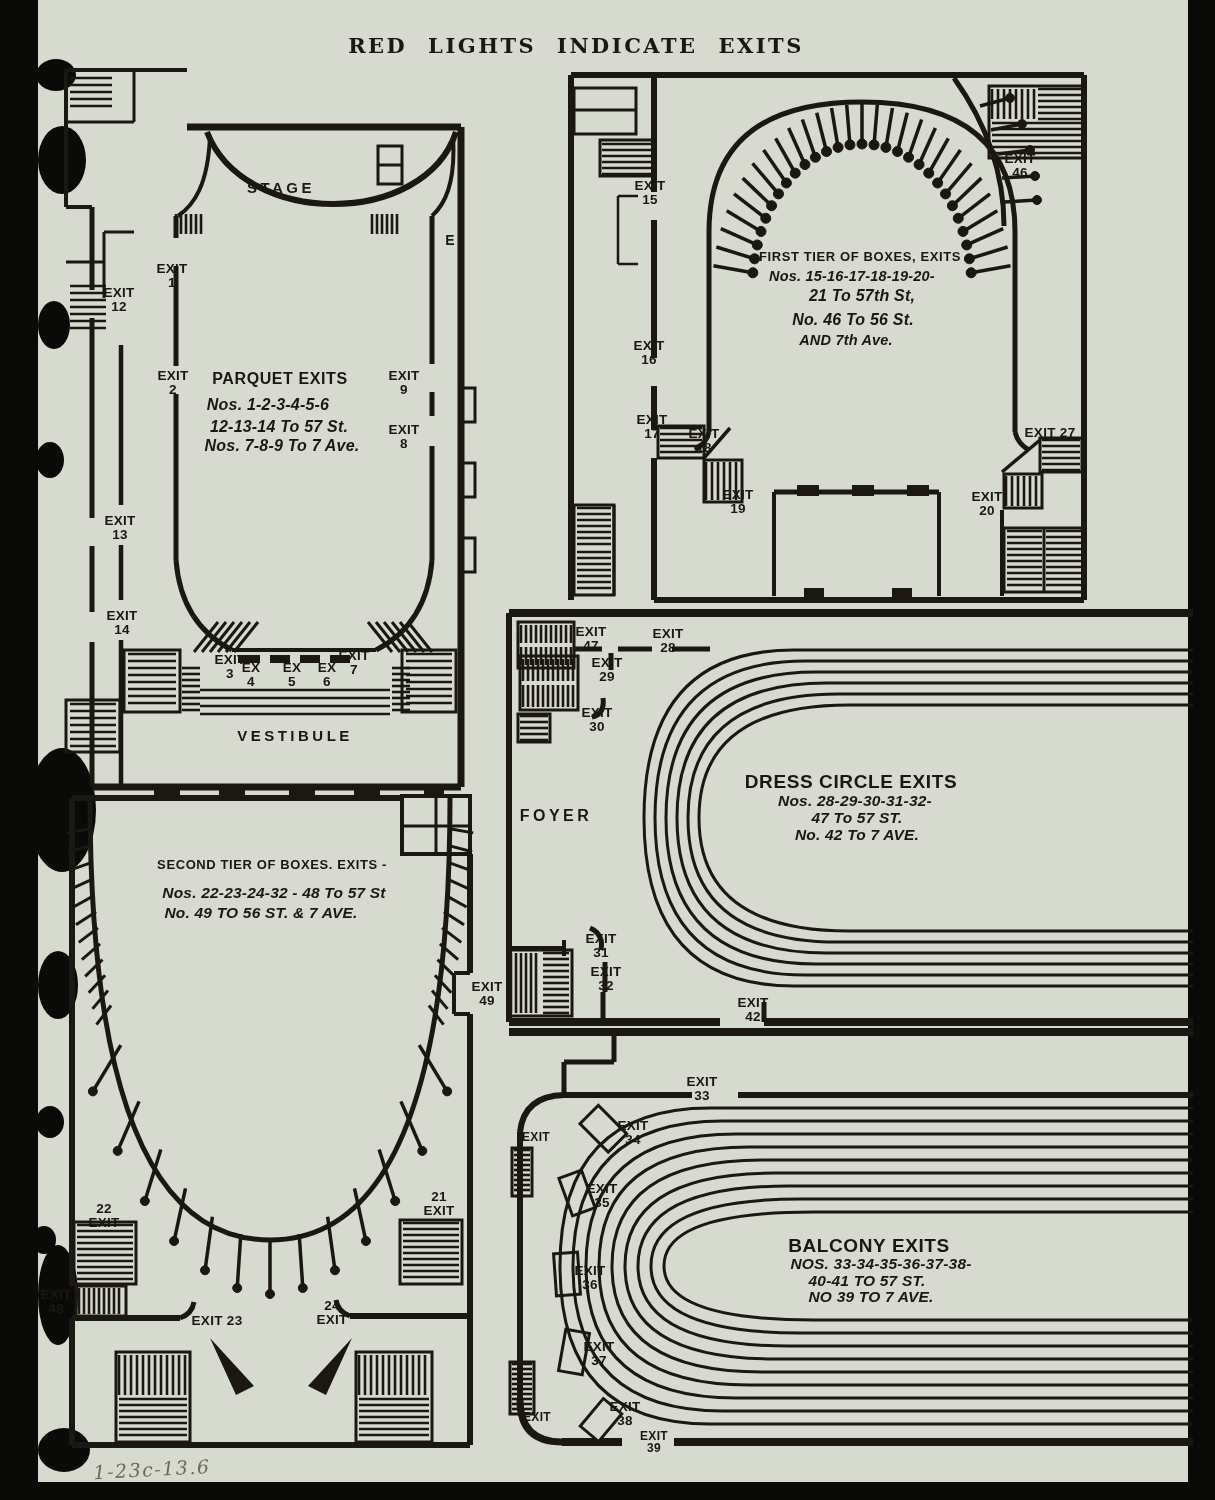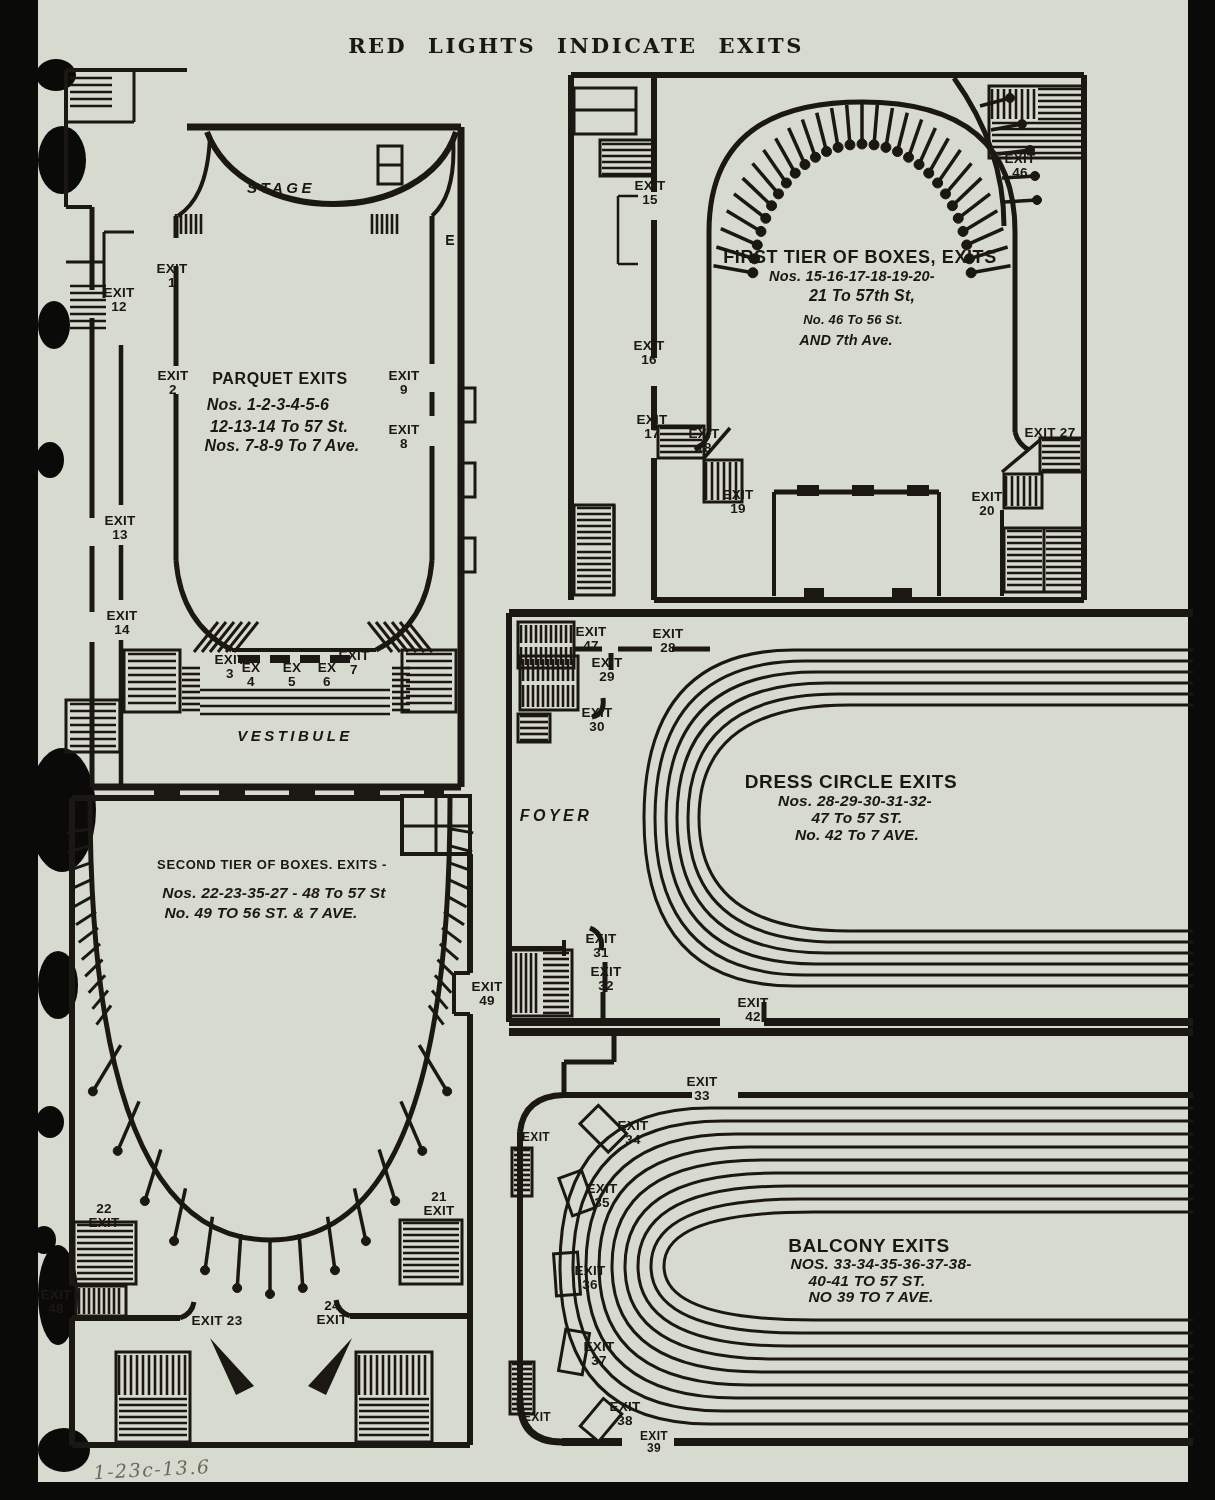--- a/index.html
+++ b/index.html
@@ -7,21 +7,21 @@
        font-family:"Liberation Sans","DejaVu Sans",sans-serif;}
   .page{position:absolute;left:4px;top:0;width:1215px;height:1500px;}
   svg{position:absolute;left:0;top:0;}
   .labels{position:absolute;left:0;top:0;width:1215px;height:1500px;}
   .lbl{position:absolute;transform:translate(-50%,-50%);text-align:center;white-space:pre-line;
        font-weight:700;color:#1b1712;line-height:1.04;letter-spacing:.3px;}
   .sm{font-size:13.5px;line-height:1.0;}
   .xs{font-size:12px;line-height:1.0;}
   .hd{font-size:19px;letter-spacing:.6px;}
   .tx{font-size:15.5px;letter-spacing:.2px;font-style:italic;}
-  .wide{letter-spacing:3.5px;font-style:italic;}
+  .wide{letter-spacing:3.5px;}
   .title{font-family:"DejaVu Serif","Liberation Serif",serif;font-size:21px;font-weight:700;
          letter-spacing:2.5px;word-spacing:11px;}
   .pencil{font-family:"DejaVu Serif","Liberation Serif",serif;font-style:italic;font-weight:400;
           color:#6e675b;font-size:19px;letter-spacing:1.5px;
           transform:translate(-50%,-50%) rotate(-3deg);}
 </style>
 </head>
 <body>
 
 <div class="page">
@@ -661,24 +661,24 @@
   <div class="lbl sm" style="left:323px;top:674px">EX
 6</div>
   <div class="lbl sm" style="left:350px;top:662px">EXIT
 7</div>
   <div class="lbl wide" style="left:291px;top:736px;font-size:15px">VESTIBULE</div>
 
   <div class="lbl sm" style="left:646px;top:192px">EXIT
 15</div>
   <div class="lbl sm" style="left:1016px;top:165px">EXIT
 46</div>
-  <div class="lbl hd" style="left:856px;top:257px;font-size:18px">FIRST TIER OF BOXES, EXITS</div>
+  <div class="lbl hd" style="left:856px;top:257px;font-size:13px">FIRST TIER OF BOXES, EXITS</div>
   <div class="lbl tx" style="left:848px;top:277px;font-size:14.5px">Nos. 15-16-17-18-19-20-</div>
   <div class="lbl tx" style="left:858px;top:296px;font-size:16px">21 To 57th St,</div>
-  <div class="lbl tx" style="left:849px;top:320px;font-size:13px">No. 46 To 56 St.</div>
+  <div class="lbl tx" style="left:849px;top:320px;font-size:16px">No. 46 To 56 St.</div>
   <div class="lbl tx" style="left:842px;top:341px;font-size:14.5px">AND 7th Ave.</div>
   <div class="lbl sm" style="left:645px;top:352px">EXIT
 16</div>
   <div class="lbl sm" style="left:648px;top:426px">EXIT
 17</div>
   <div class="lbl sm" style="left:700px;top:440px">EXIT
 18</div>
   <div class="lbl sm" style="left:734px;top:501px">EXIT
 19</div>
   <div class="lbl sm" style="left:1046px;top:433px">EXIT 27</div>
@@ -699,21 +699,21 @@
   <div class="lbl tx" style="left:853px;top:818px">47 To 57 ST.</div>
   <div class="lbl tx" style="left:853px;top:835px">No. 42 To 7 AVE.</div>
   <div class="lbl sm" style="left:597px;top:945px">EXIT
 31</div>
   <div class="lbl sm" style="left:602px;top:978px">EXIT
 32</div>
   <div class="lbl sm" style="left:749px;top:1009px">EXIT
 42</div>
 
   <div class="lbl hd" style="left:268px;top:865px;font-size:13px">SECOND TIER OF BOXES. EXITS -</div>
-  <div class="lbl tx" style="left:270px;top:893px">Nos. 22-23-35-27 - 48 To 57 St</div>
+  <div class="lbl tx" style="left:270px;top:893px">Nos. 22-23-24-32 - 48 To 57 St</div>
   <div class="lbl tx" style="left:257px;top:913px">No. 49 TO 56 ST. &amp; 7 AVE.</div>
   <div class="lbl sm" style="left:483px;top:993px">EXIT
 49</div>
   <div class="lbl sm" style="left:100px;top:1215px">22
 EXIT</div>
   <div class="lbl sm" style="left:435px;top:1203px">21
 EXIT</div>
   <div class="lbl sm" style="left:52px;top:1301px">EXIT
 48</div>
   <div class="lbl sm" style="left:213px;top:1321px">EXIT 23</div>

